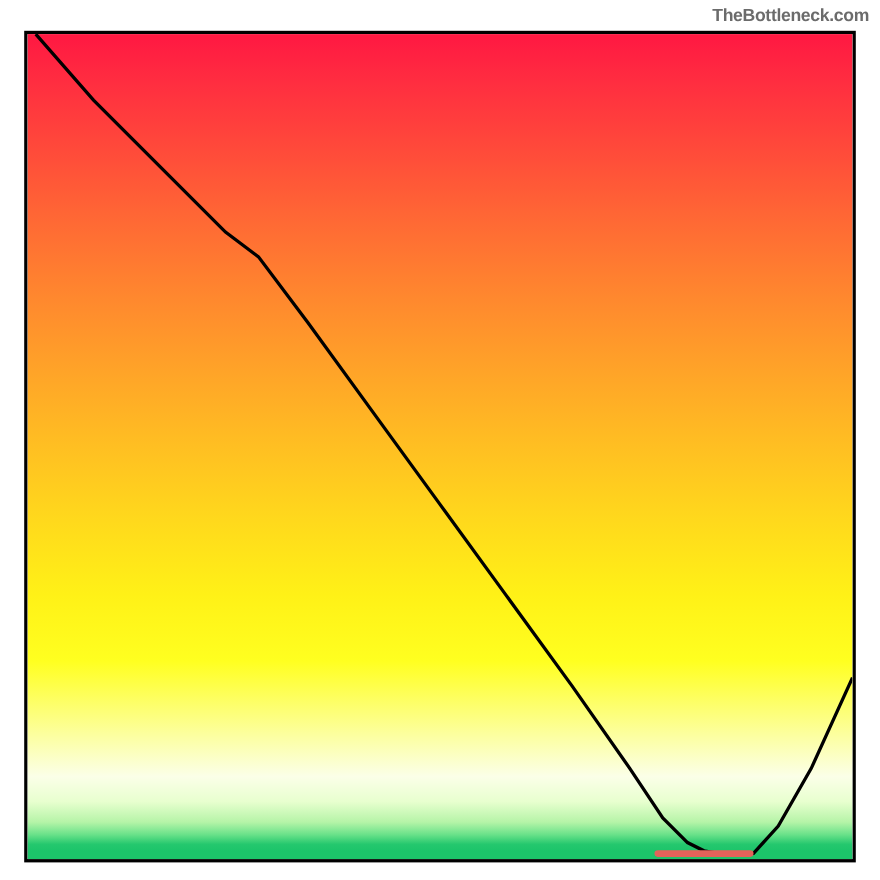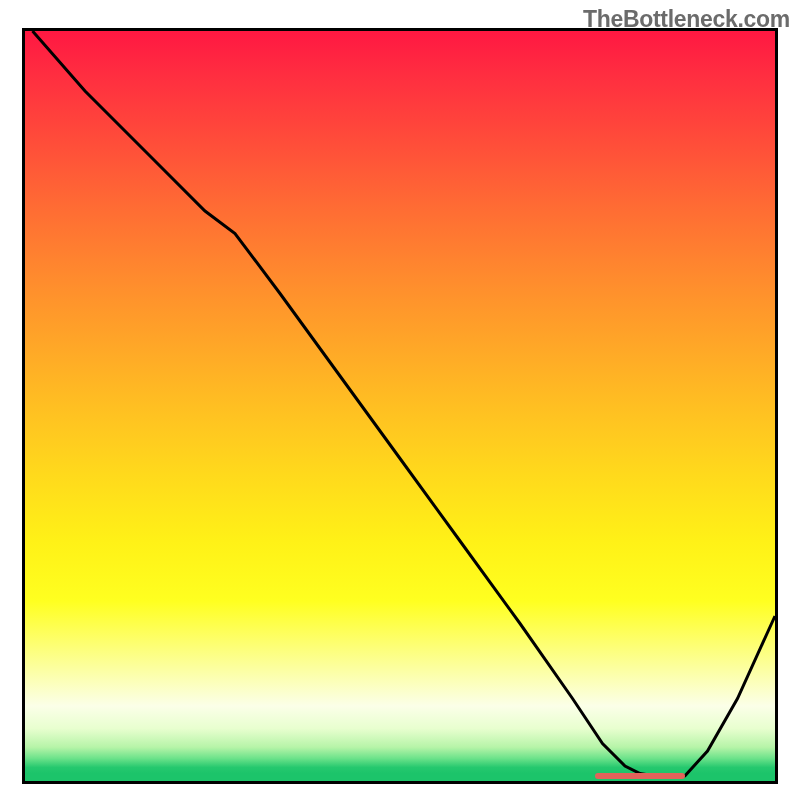--- a/index.html
+++ b/index.html
@@ -13,21 +13,21 @@
   }
   .container {
     position: relative;
     width: 800px;
     height: 800px;
   }
   .watermark {
     position: absolute;
     top: 6px;
     right: 10px;
-    font-size: 23px;
+    font-size: 16px;
     font-weight: bold;
     color: #6b6b6b;
     letter-spacing: -0.3px;
   }
   .plot-area {
     position: absolute;
     left: 22px;
     top: 28px;
     width: 756px;
     height: 756px;

